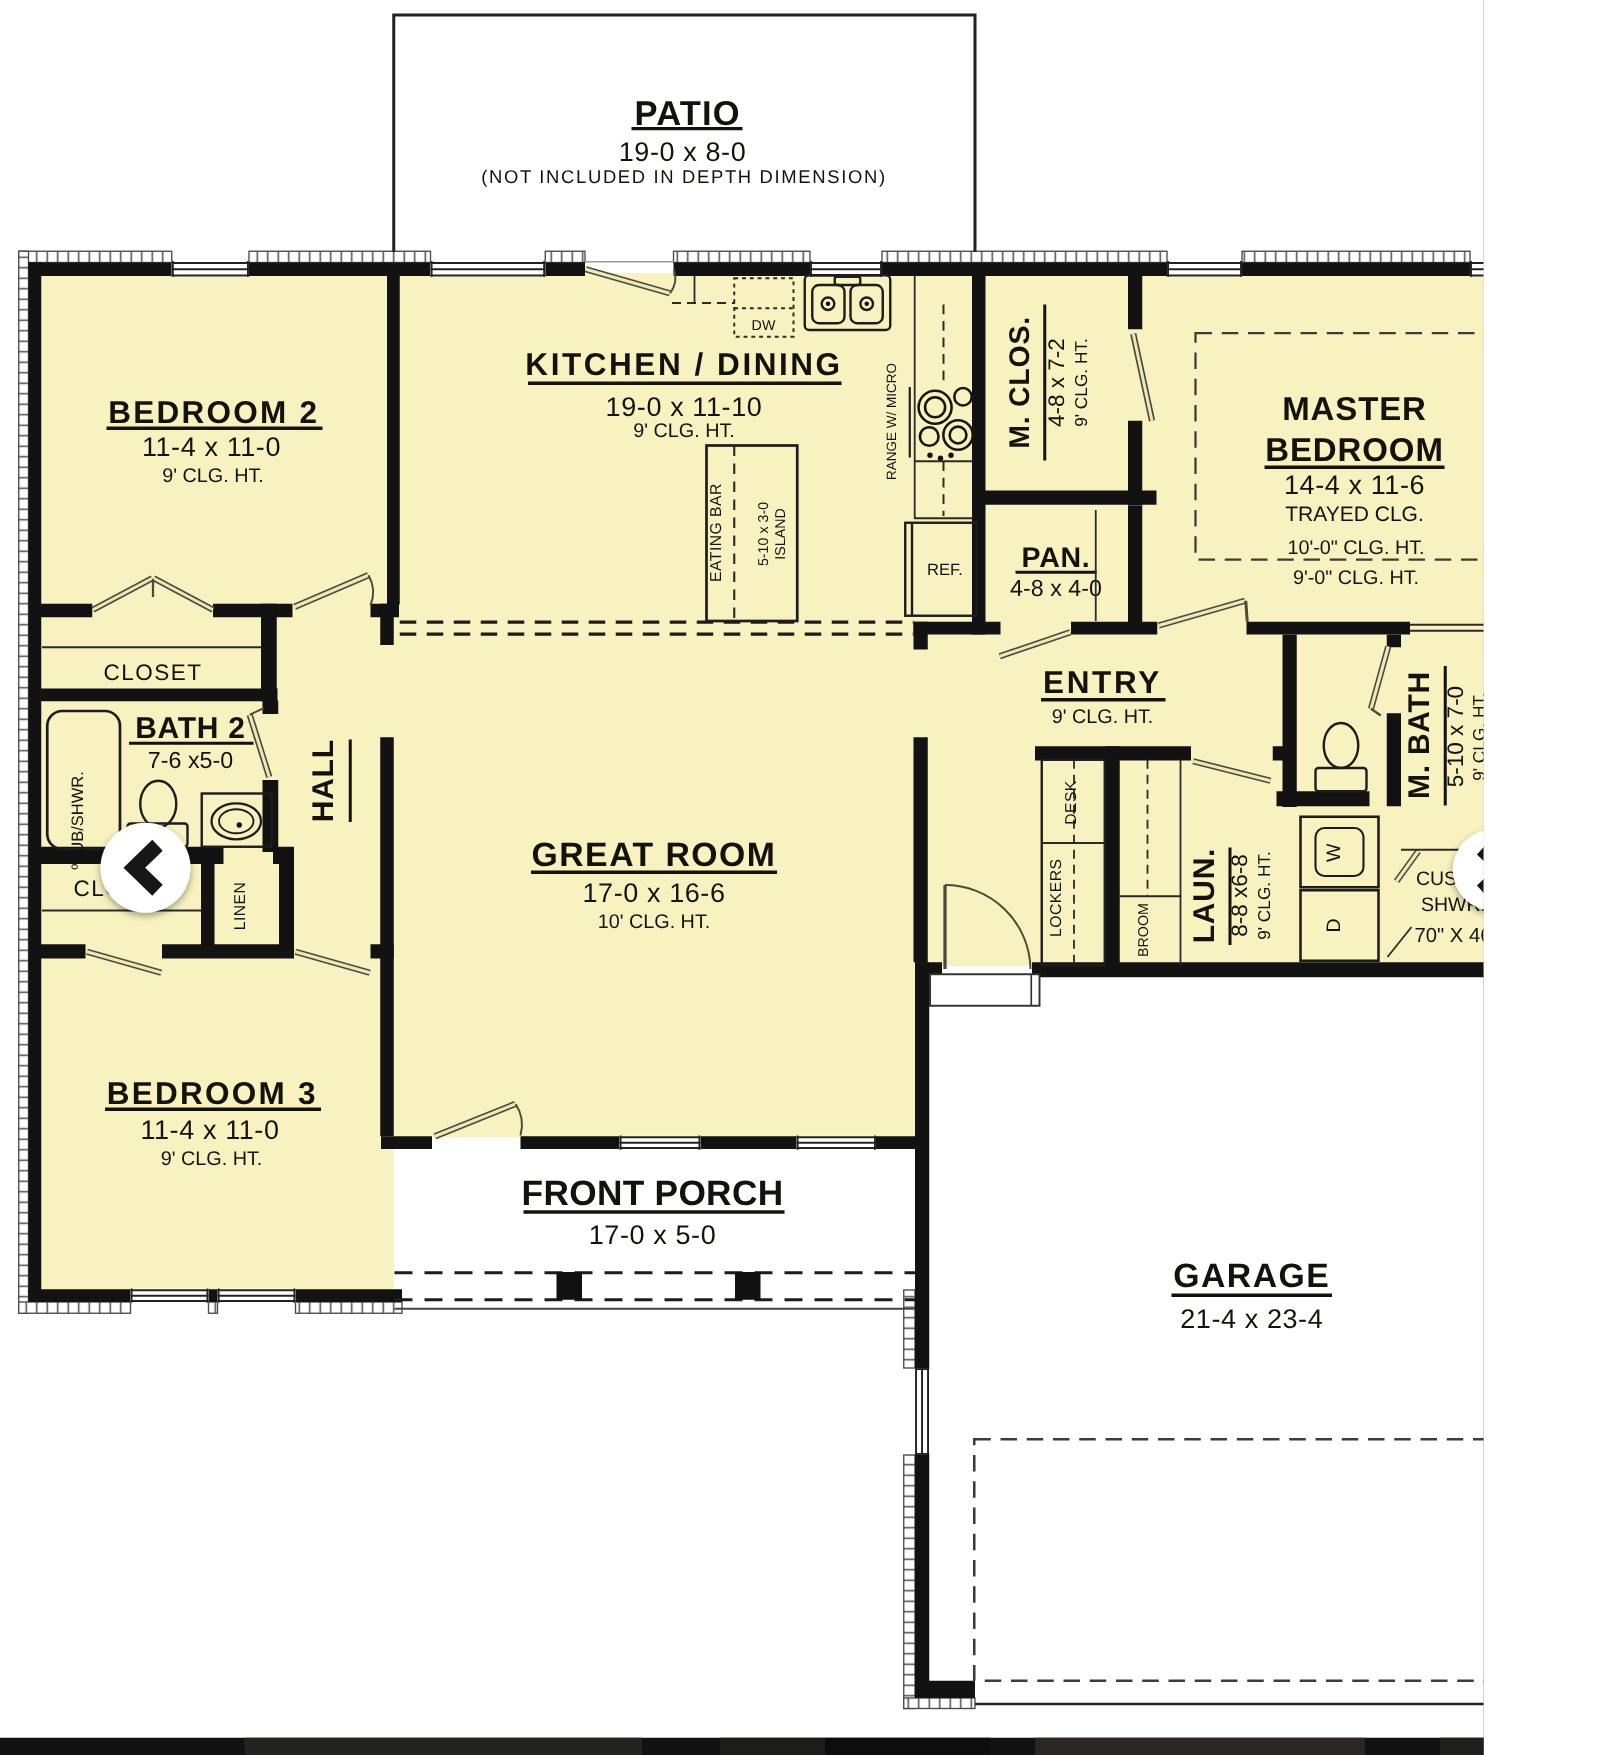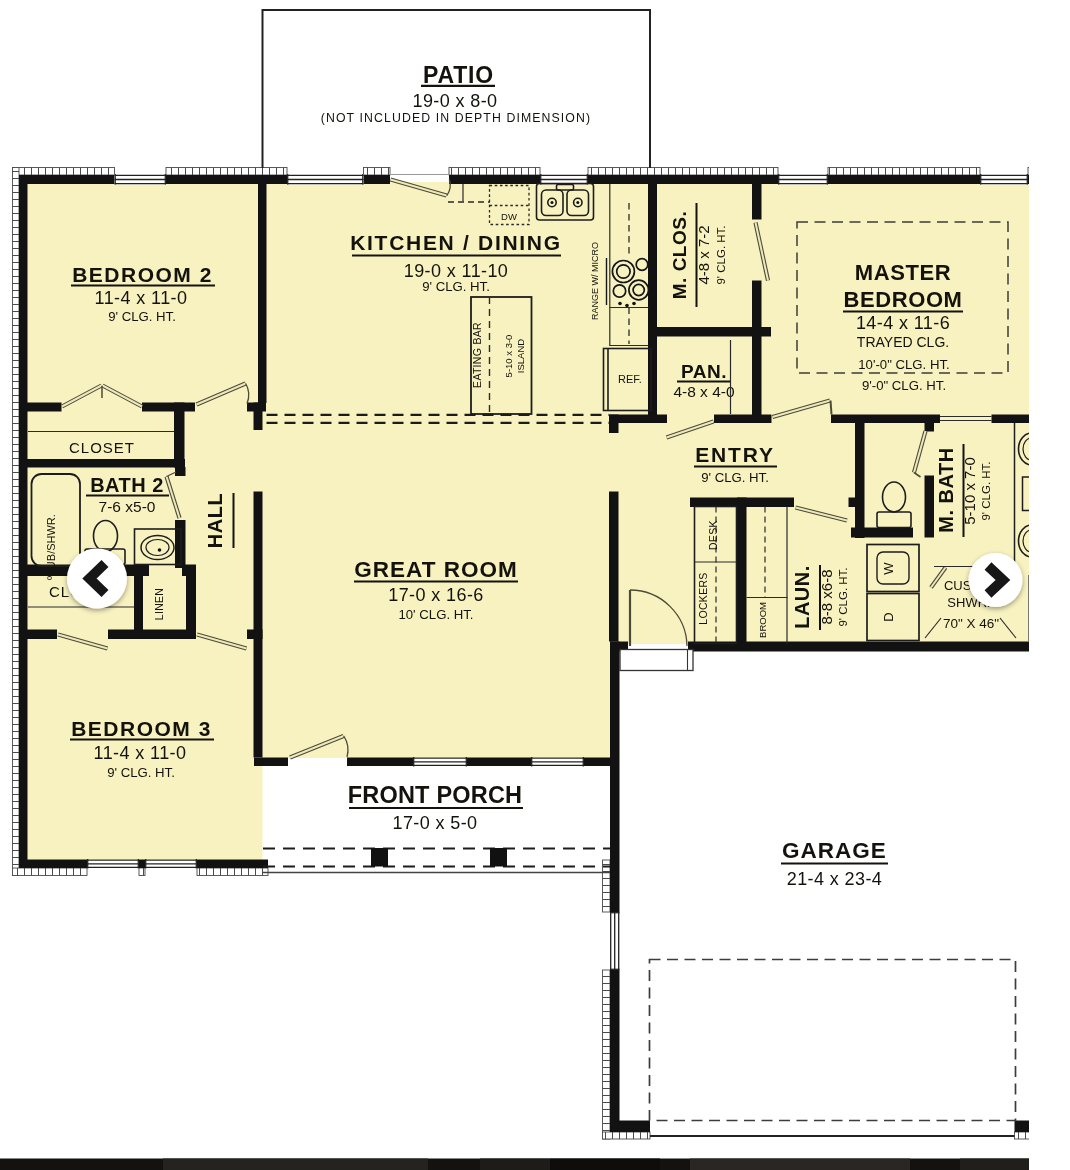--- a/index.html
+++ b/index.html
@@ -1,16 +1,16 @@
 <!DOCTYPE html>
 <html><head>
 <meta charset="utf-8">
 <style>
 html,body{margin:0;padding:0;background:#ffffff;}
-#page{position:relative;width:989px;height:1170px;background:#0369a1;overflow:hidden;padding-left:40px;}
+#page{position:relative;width:989px;height:1170px;background:#0369a1;overflow:hidden;}
 svg{position:absolute;top:0;left:0;display:block;}
 text{font-family:"Liberation Sans",sans-serif;fill:#14120c;}
 .rm{font-weight:bold;font-size:21px;letter-spacing:1.5px;}
 .rm22{font-weight:bold;font-size:22.5px;letter-spacing:1px;}
 .dim{font-size:18px;letter-spacing:0.4px;}
 .clg{font-size:13.2px;}
 .sm{font-size:10.5px;letter-spacing:0.3px;}
 .sm9{font-size:9.5px;}
 .u{stroke:#14120c;stroke-width:2.2;}
 .tl{stroke:#1d1d1d;stroke-width:1.5;fill:none;}

